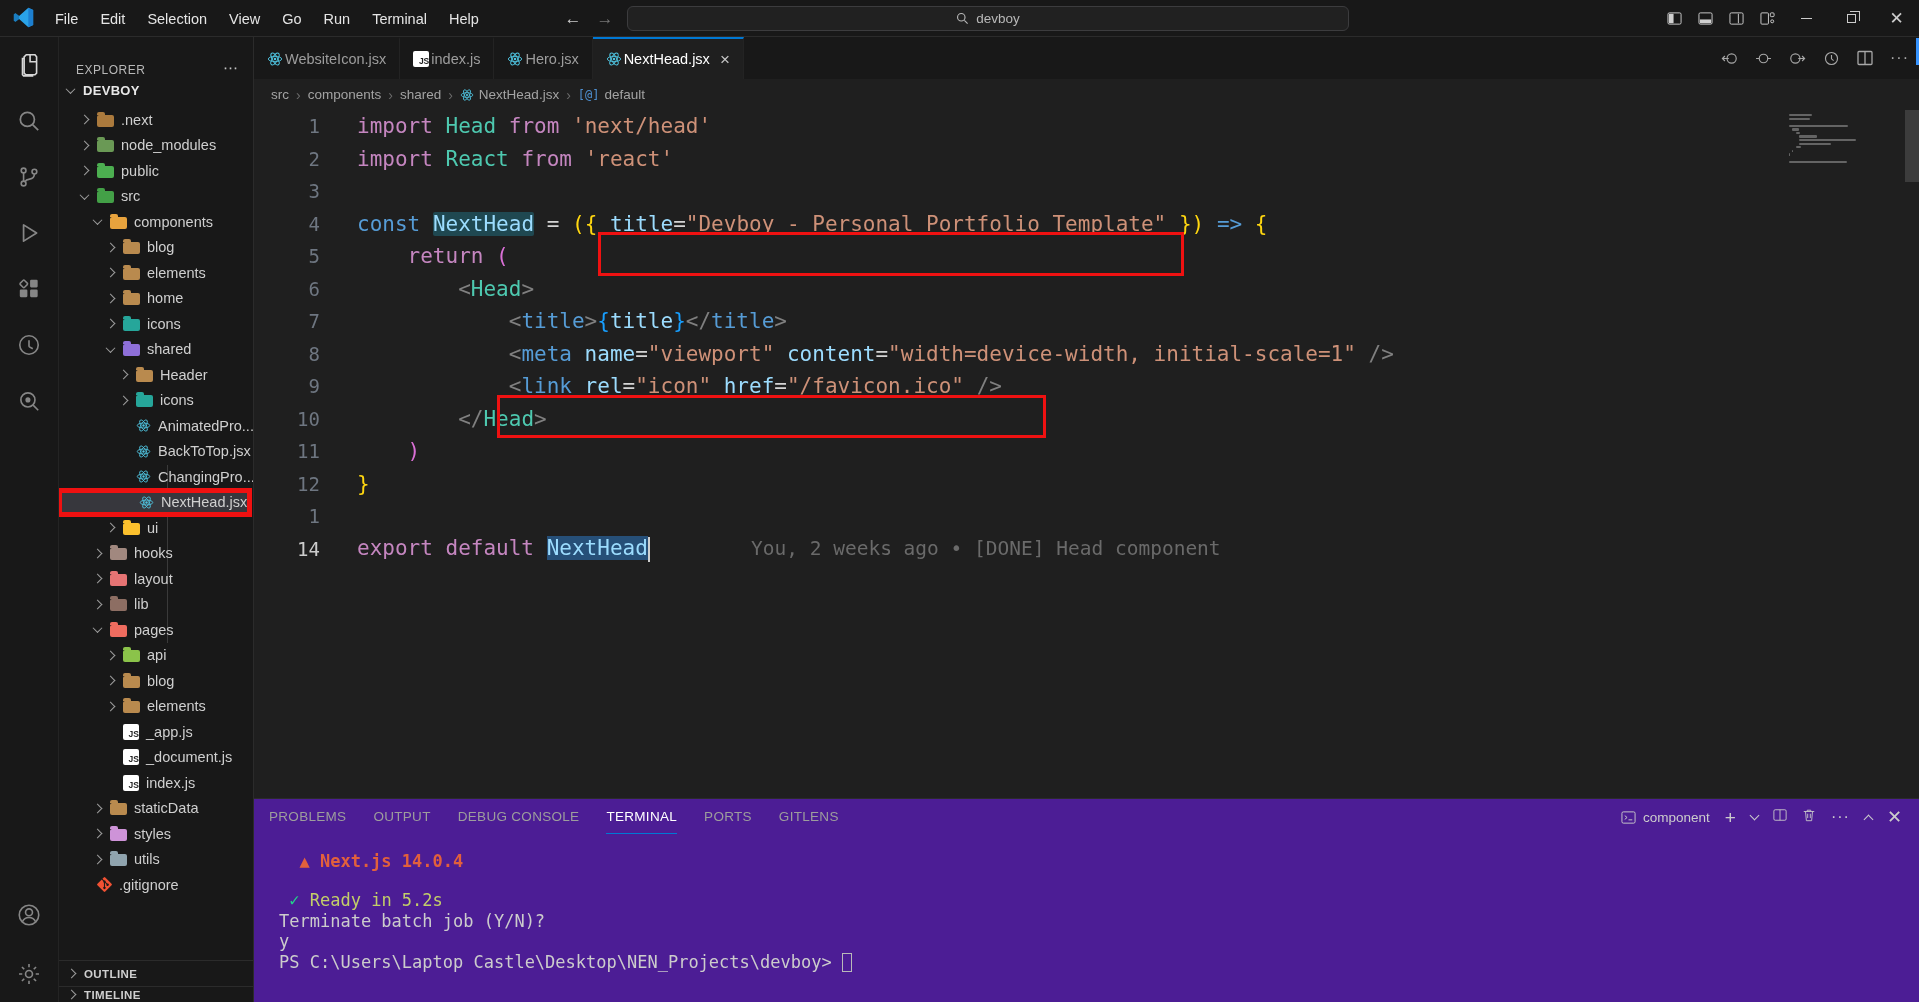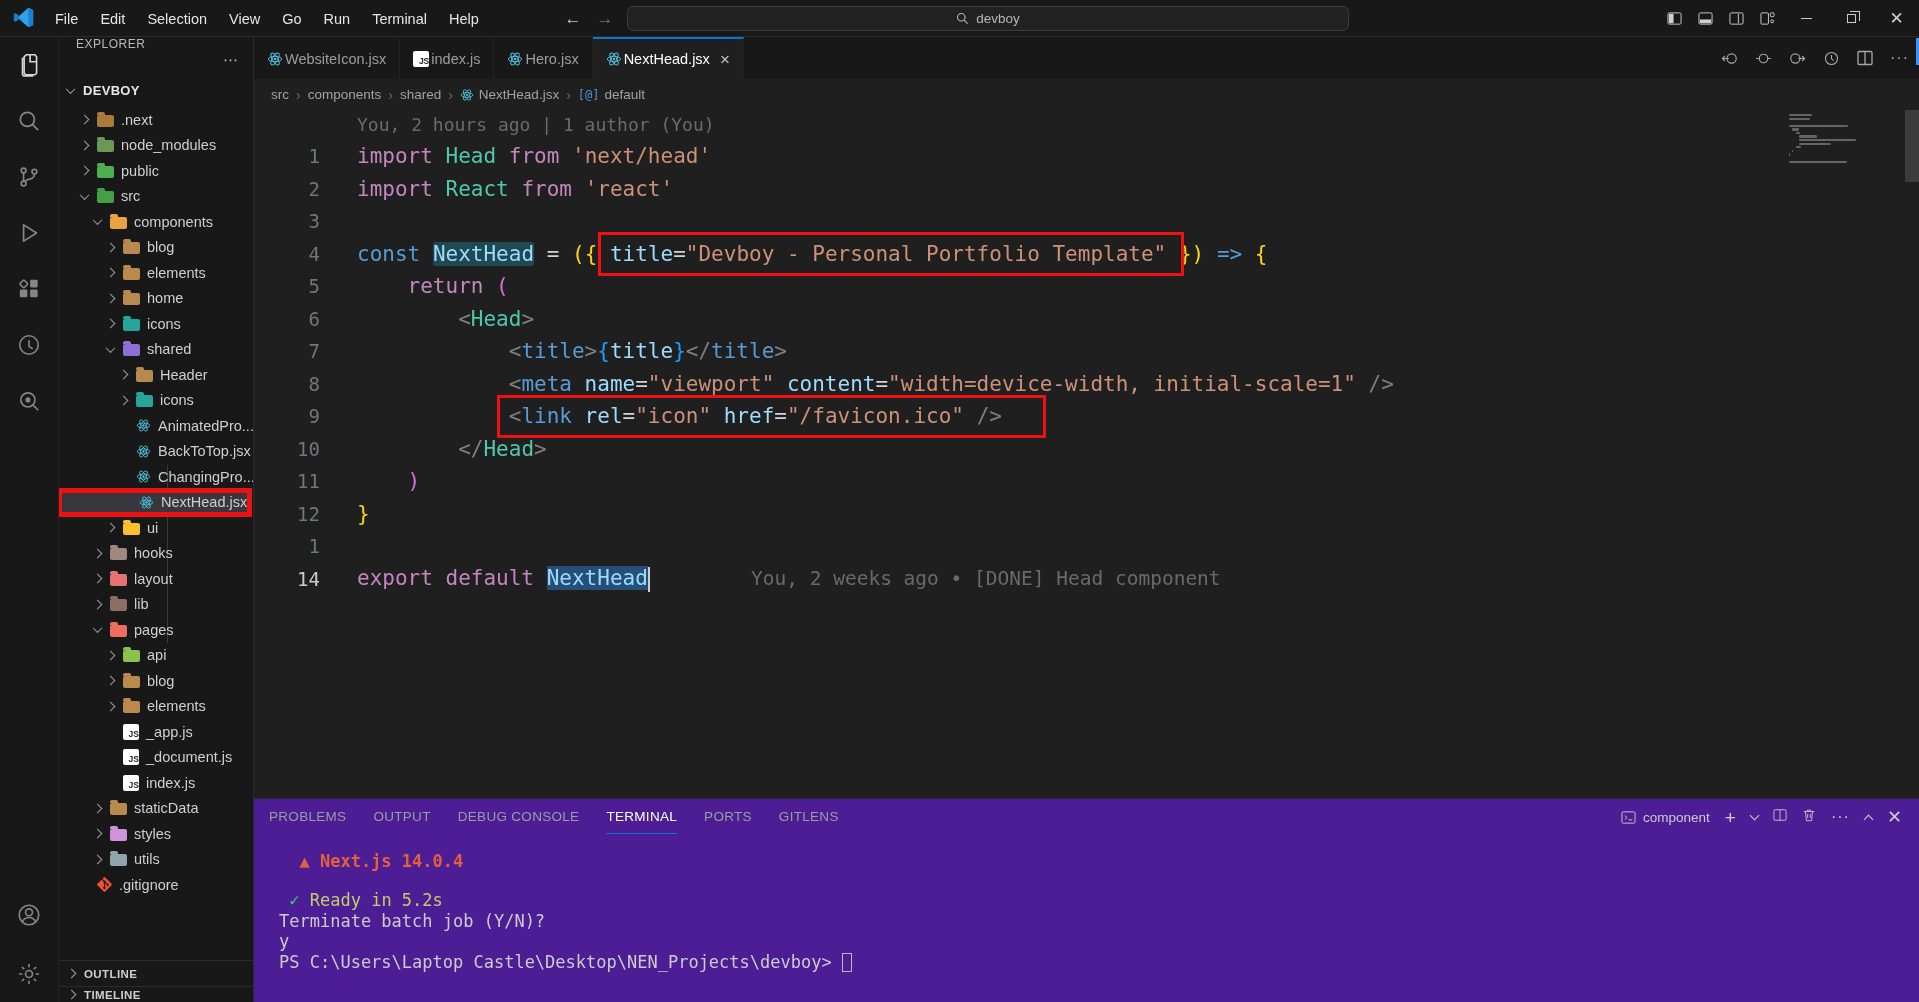--- a/index.html
+++ b/index.html
@@ -32,22 +32,22 @@
   
   .activitybar { position:absolute; left:0; top:37px; width:59px; height:965px; background:#181818;
                  border-right:1px solid #242424; display:flex; flex-direction:column; z-index:10; }
   .act-item { height:56px; display:flex; align-items:center; justify-content:center; color:#868686; }
   .act-item.active { color:#d7d7d7; }
   .act-bottom { margin-top:auto; padding-bottom:6px; }
 
   
   .sidebar { position:absolute; left:59px; top:37px; width:195px; height:965px; background:#181818;
              border-right:1px solid #2b2b2b; z-index:9; overflow:hidden; }
-  .sb-header { height:40px; display:flex; align-items:flex-start; padding:0 14px 0 17px;
-               font-size:12px; letter-spacing:.5px; color:#b8b8b8;flex-direction:column; }
+  .sb-header { height:40px; display:flex; align-items:flex-end; padding:0 14px 0 17px;
+               font-size:12px; letter-spacing:.5px; color:#b8b8b8; }
   .sb-more { margin-left:auto; font-size:15px; color:#c5c5c5; letter-spacing:1px; }
   .sb-root { height:26px; display:flex; align-items:center; padding-left:5px; font-size:13px;
              font-weight:bold; color:#e7e7e7; letter-spacing:.3px; }
   #tree { padding-top:4px; position:relative; }
   .trow { height:25.5px; display:flex; align-items:center; font-size:14.5px; color:#cfcfcf;
           white-space:nowrap; position:relative; }
   .trow.sel { background:#37373d; }
   .trow.ann { outline:3px solid #ef1111; outline-offset:-1px; z-index:5; }
   .chev { width:7px; height:7px; border-right:1.5px solid #9d9d9d; border-bottom:1.5px solid #9d9d9d;
           flex:none; margin:0 9px 0 3px; transform:rotate(-45deg); }
@@ -601,21 +601,20 @@
       <span>NextHead.jsx</span>
     </span>
     <span class="bc-sep">›</span>
     <span class="bc-item">
       <span class="bc-sym">[@]</span>
       <span>default</span>
     </span>
   </div>
 
 <div class="editor" id="editor">
-  <div class="blame-top">You, 2 hours ago | 1 author (You)</div>
   <div id="codeLines">
       <div class="code-line"><span class="lnum">1</span><span><span class="k">import</span><span class=""> </span><span class="t">Head</span><span class=""> </span><span class="k">from</span><span class=""> </span><span class="s">'next/head'</span></span></div>
       <div class="code-line"><span class="lnum">2</span><span><span class="k">import</span><span class=""> </span><span class="t">React</span><span class=""> </span><span class="k">from</span><span class=""> </span><span class="s">'react'</span></span></div>
       <div class="code-line"><span class="lnum">3</span><span></span></div>
       <div class="code-line"><span class="lnum">4</span><span><span class="b">const</span><span class=""> </span><span class="v wh">NextHead</span><span class=""> </span><span class="p">=</span><span class=""> </span><span class="g">({</span><span class=""> </span><span class="v">title</span><span class="p">=</span><span class="s">"Devboy - Personal Portfolio Template"</span><span class=""> </span><span class="g">})</span><span class=""> </span><span class="b">=&gt;</span><span class=""> </span><span class="g">{</span></span></div>
       <div class="code-line"><span class="lnum">5</span><span><span class="">    </span><span class="k">return</span><span class=""> </span><span class="m">(</span></span></div>
       <div class="code-line"><span class="lnum">6</span><span><span class="">        </span><span class="a">&lt;</span><span class="t">Head</span><span class="a">&gt;</span></span></div>
       <div class="code-line"><span class="lnum">7</span><span><span class="">            </span><span class="a">&lt;</span><span class="tg">title</span><span class="a">&gt;</span><span class="u">{</span><span class="v">title</span><span class="u">}</span><span class="a">&lt;/</span><span class="tg">title</span><span class="a">&gt;</span></span></div>
       <div class="code-line"><span class="lnum">8</span><span><span class="">            </span><span class="a">&lt;</span><span class="tg">meta</span><span class=""> </span><span class="v">name</span><span class="p">=</span><span class="s">"viewport"</span><span class=""> </span><span class="v">content</span><span class="p">=</span><span class="s">"width=device-width, initial-scale=1"</span><span class=""> </span><span class="a">/&gt;</span></span></div>
       <div class="code-line"><span class="lnum">9</span><span><span class="">            </span><span class="a">&lt;</span><span class="tg">link</span><span class=""> </span><span class="v">rel</span><span class="p">=</span><span class="s">"icon"</span><span class=""> </span><span class="v">href</span><span class="p">=</span><span class="s">"/favicon.ico"</span><span class=""> </span><span class="a">/&gt;</span></span></div>

